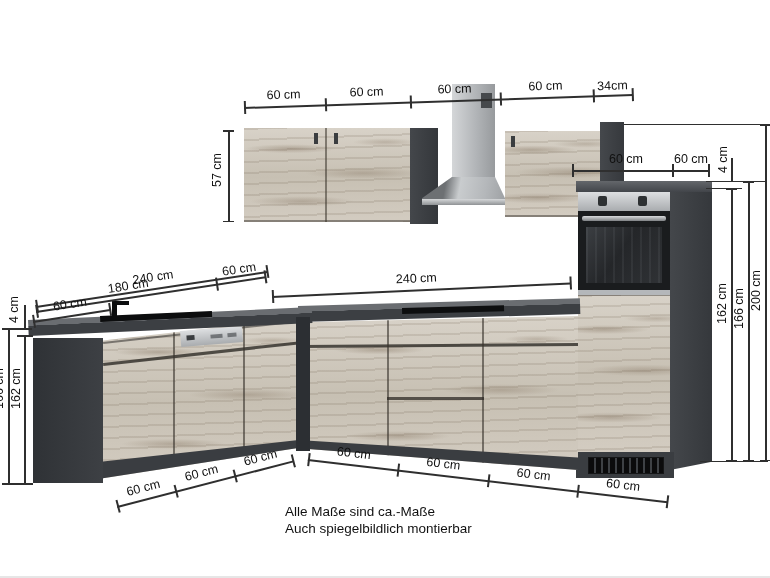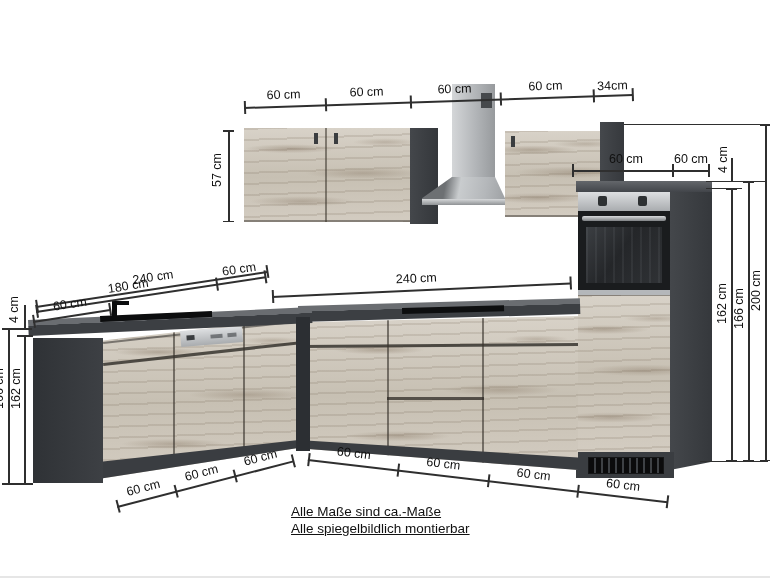--- a/index.html
+++ b/index.html
@@ -211,19 +211,19 @@
       <span class="tv" style="left:90px;"></span>
     <span class="tv" style="left:181px;"></span>
       <span class="tv" style="left:271px;"></span>
     <span class="tv" style="left:361px;"></span>
     <span class="dlbl" style="left:45px;">60 cm</span>
     <span class="dlbl" style="left:135px;">60 cm</span>
     <span class="dlbl" style="left:226px;">60 cm</span>
     <span class="dlbl" style="left:316px;">60 cm</span>
   </div>
 
-  <div class="abs note" style="left:291px;top:503px;text-decoration:underline;">
+  <div class="abs note" style="left:285px;top:503px;">
     <div>Alle Maße sind ca.-Maße</div>
-    <div>Alle spiegelbildlich montierbar</div>
+    <div>Auch spiegelbildlich montierbar</div>
   </div>
 
   <div class="abs" style="left:0;bottom:0;width:100%;height:2px;background:#e6e6e6;"></div>
 </div>
 
 </body></html>

